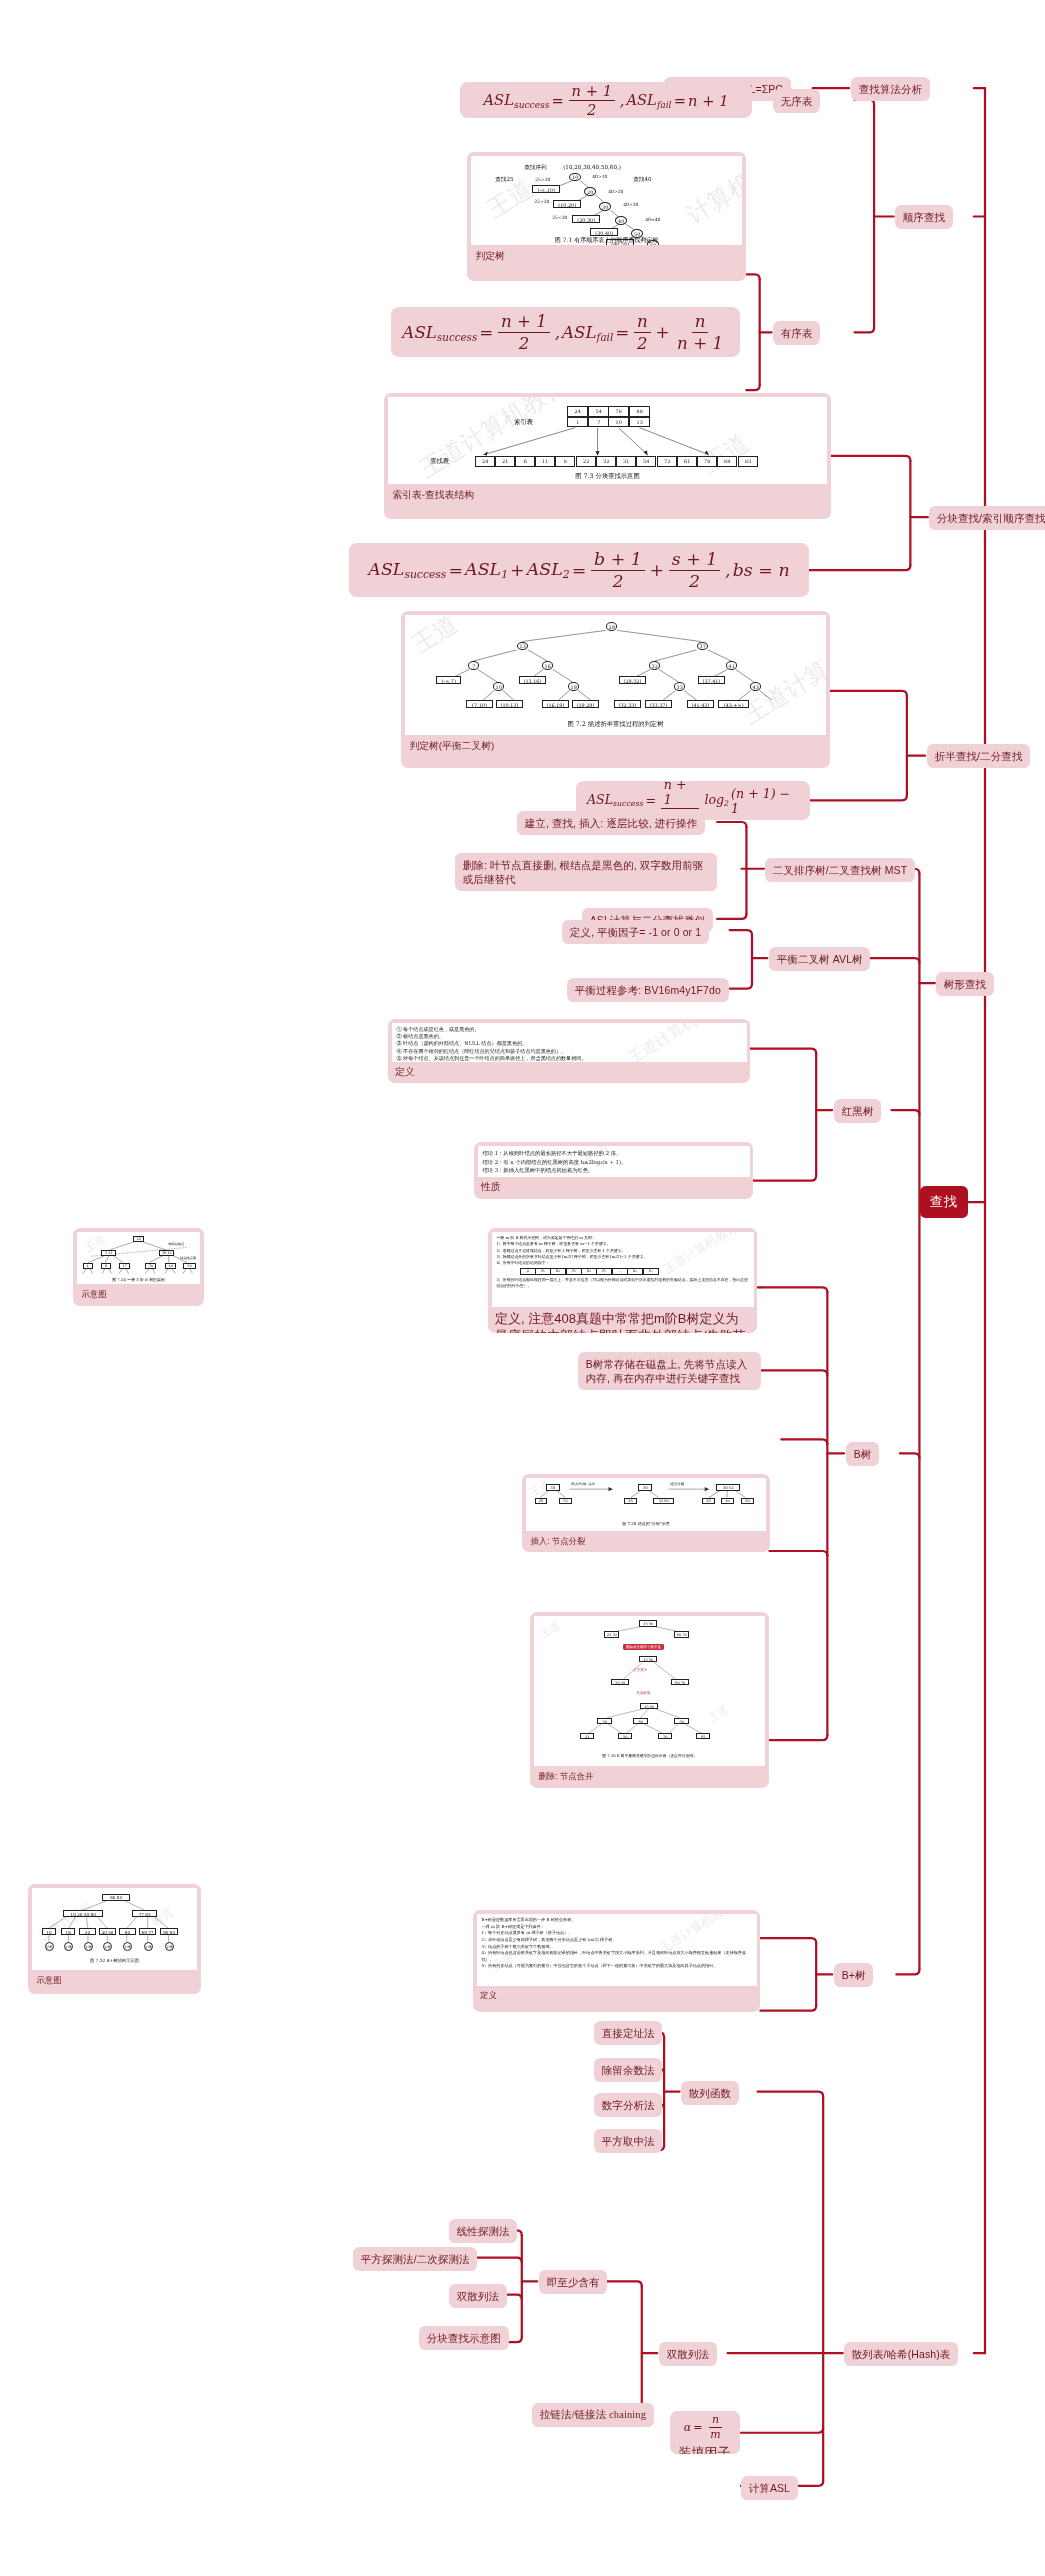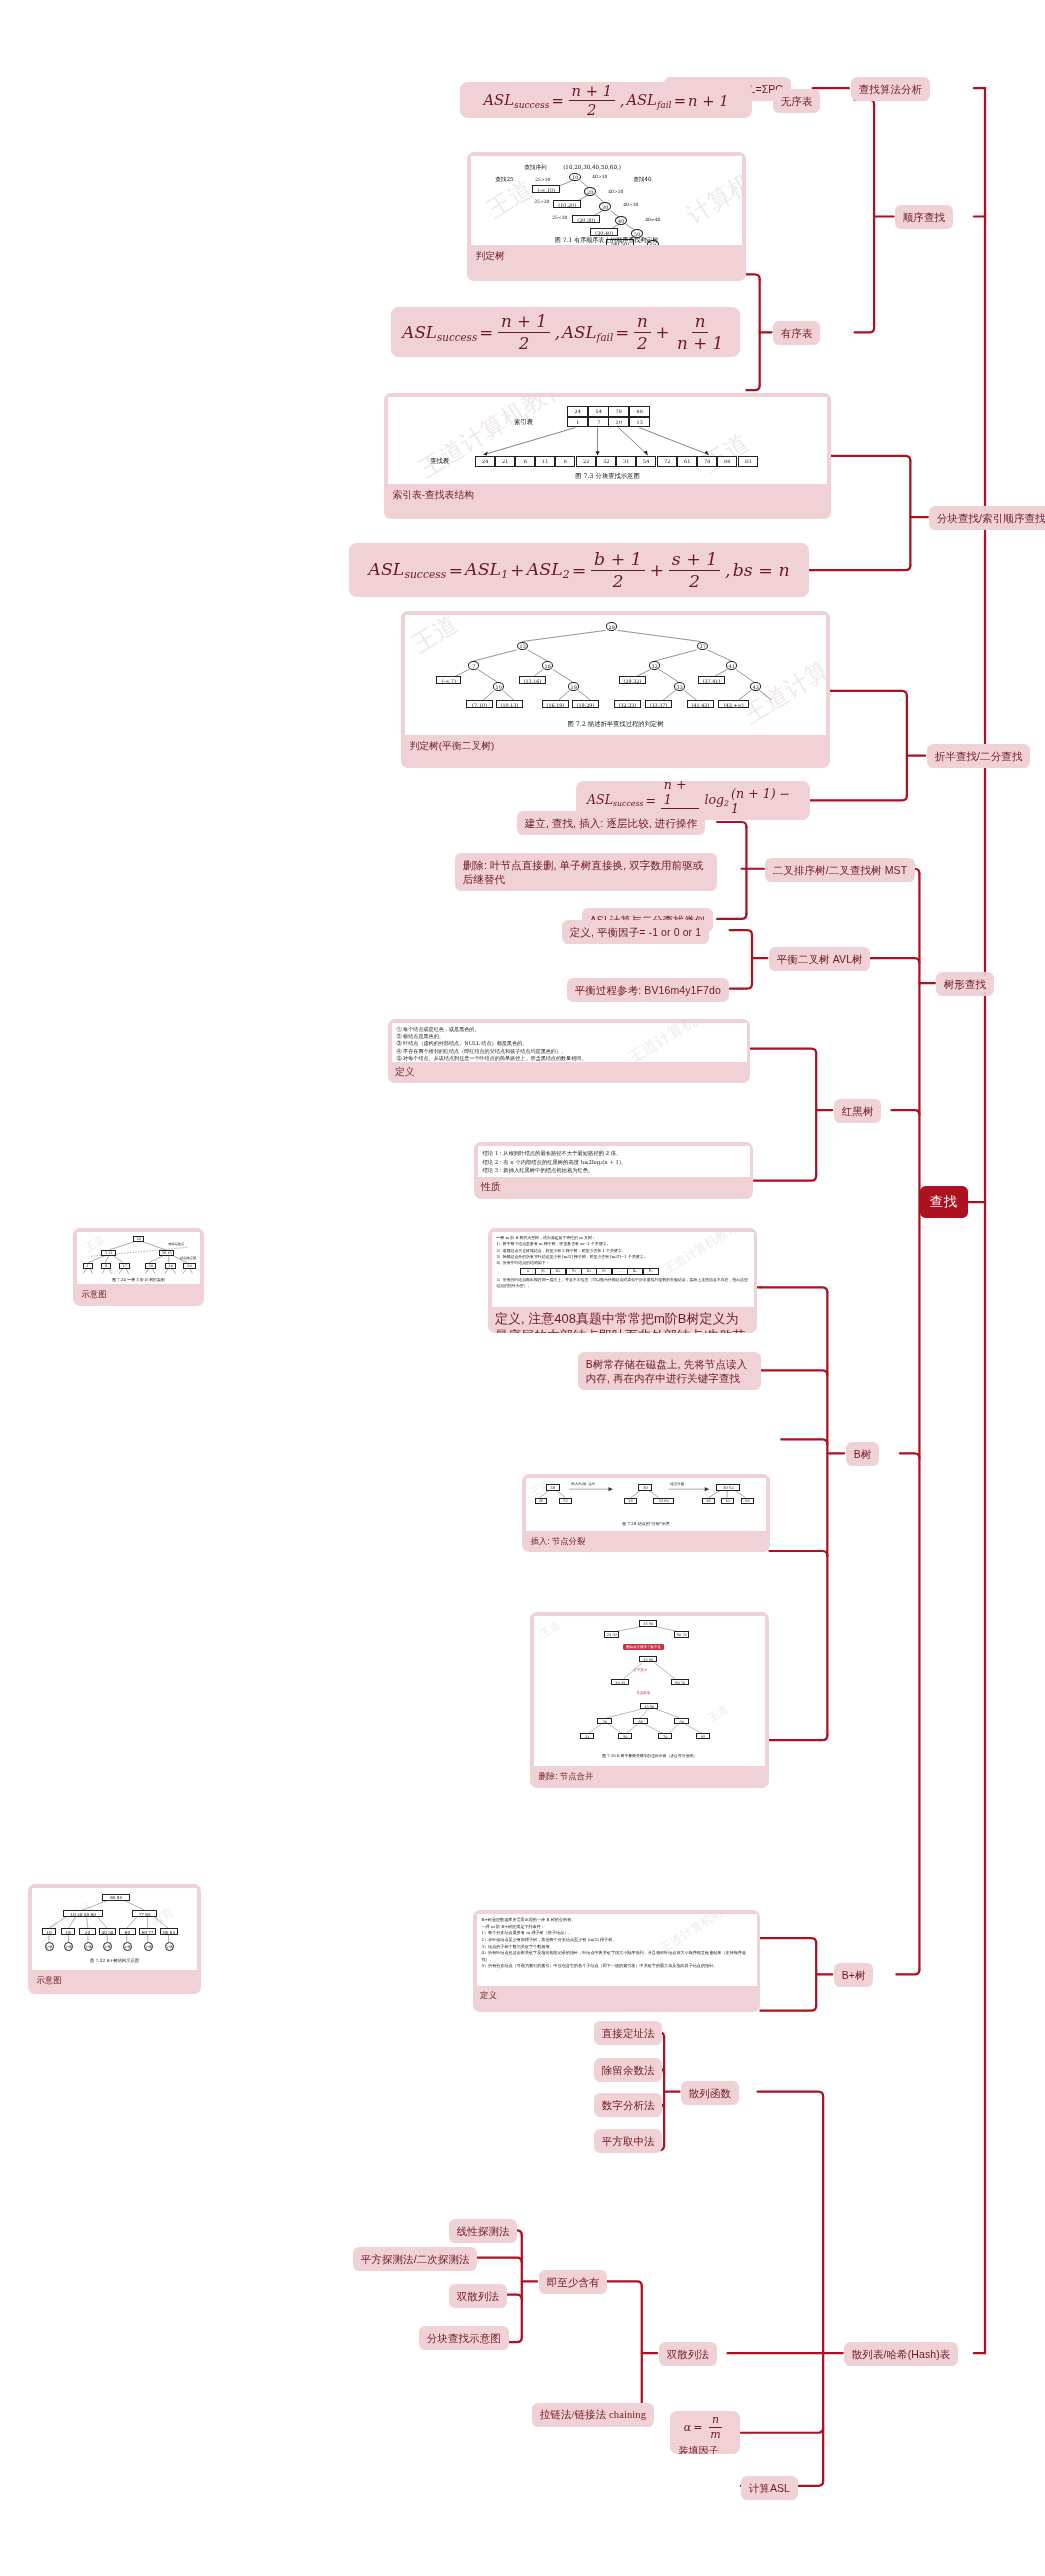--- a/index.html
+++ b/index.html
@@ -464,21 +464,21 @@
         </span>
     <span><span>log</span><span class="sub">2</span></span>
     <span>(n + 1) − 1</span>
   </span>
 </div>
 
 <div class="node" style="left:936px; top:972px;">树形查找</div>
 
 <div class="node" style="left:765px; top:858px;">二叉排序树/二叉查找树 MST</div>
 <div class="node" style="left:517px; top:811px;">建立, 查找, 插入: 逐层比较, 进行操作</div>
-<div class="node wrap" style="left:455px; top:853px; width:262px;">删除: 叶节点直接删, 单子树直接换, 双字数用前驱或后继替代</div>
+<div class="node wrap" style="left:455px; top:853px; width:262px;">删除: 叶节点直接删, 根结点是黑色的, 双字数用前驱或后继替代</div>
 <div class="node" style="left:582px; top:908px;">ASL计算与二分查找类似</div>
 
 <div class="node" style="left:769px; top:947px;">平衡二叉树 AVL树</div>
 <div class="node" style="left:562px; top:920px;">定义, 平衡因子= -1 or 0 or 1</div>
 <div class="node" style="left:567px; top:978px;">平衡过程参考: BV16m4y1F7do</div>
 
 <div class="node" style="left:834px; top:1099px;">红黑树</div>
 
 <div class="textcard" style="left:388px; top:1019px; width:362px; height:64px;">
   <div class="sheet" style="height:39px; font-size:5.1px; line-height:1.42;">
@@ -738,19 +738,19 @@
   <div class="fig" style="height:24px; background:#f0d2d6; display:flex; align-items:center; justify-content:center; font-size:11px; font-style:italic;">
     <span class="eqrow" style="color:#6e1622;">
       <span>α</span>
       <span>=</span>
       <span class="frac">
             <span class="num">n</span>
             <span class="den">m</span>
           </span>
     </span>
   </div>
-  <div class="cap" style="font-size:10px;">装填因子</div>
+  <div class="cap" style="font-size:13px;">装填因子</div>
 </div>
 
 <div class="node" style="left:741px; top:2476px;">计算ASL</div>
 
 </div>
 
 
 </body></html>

